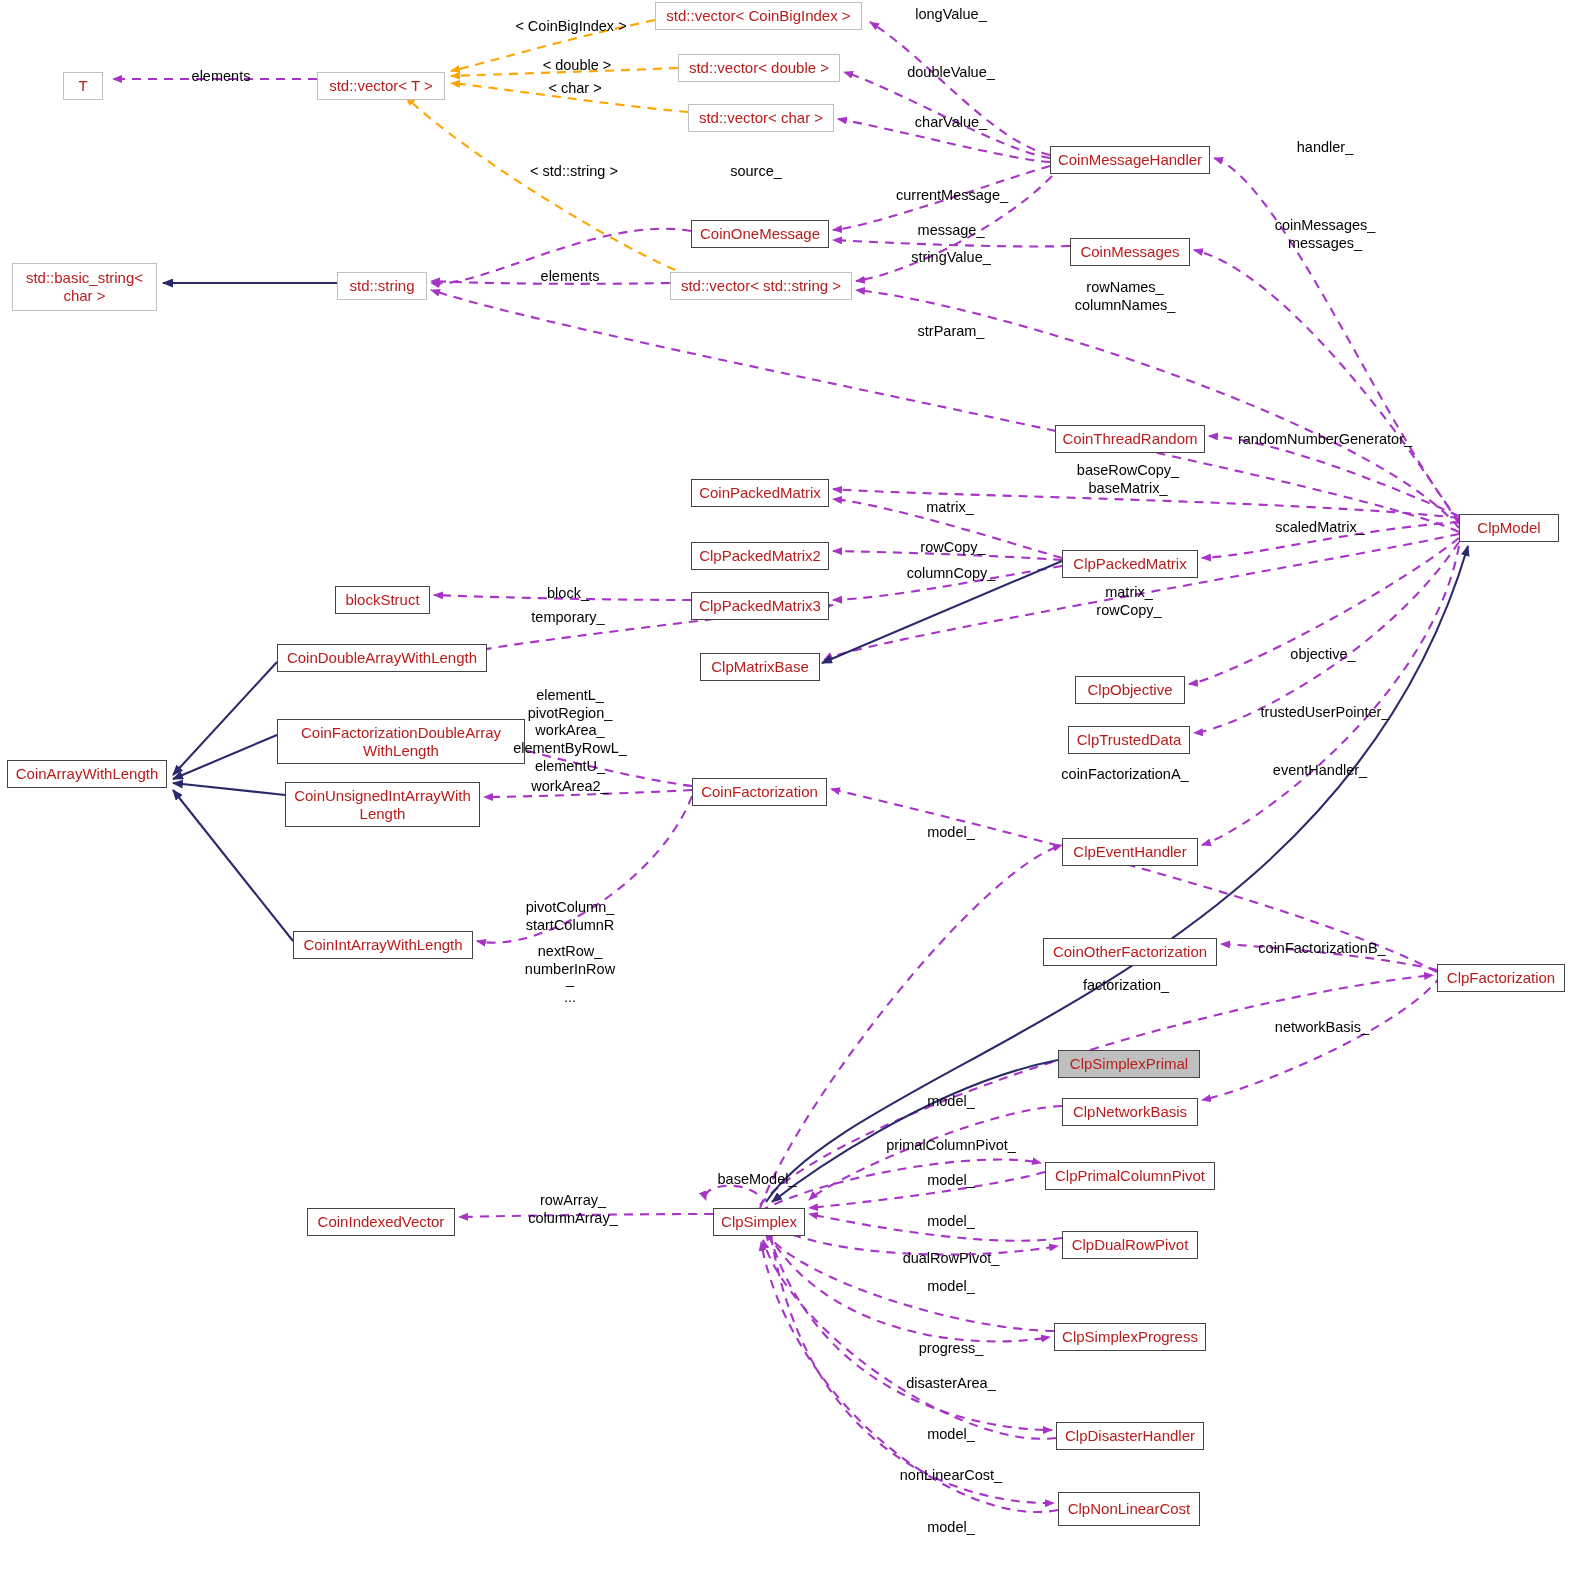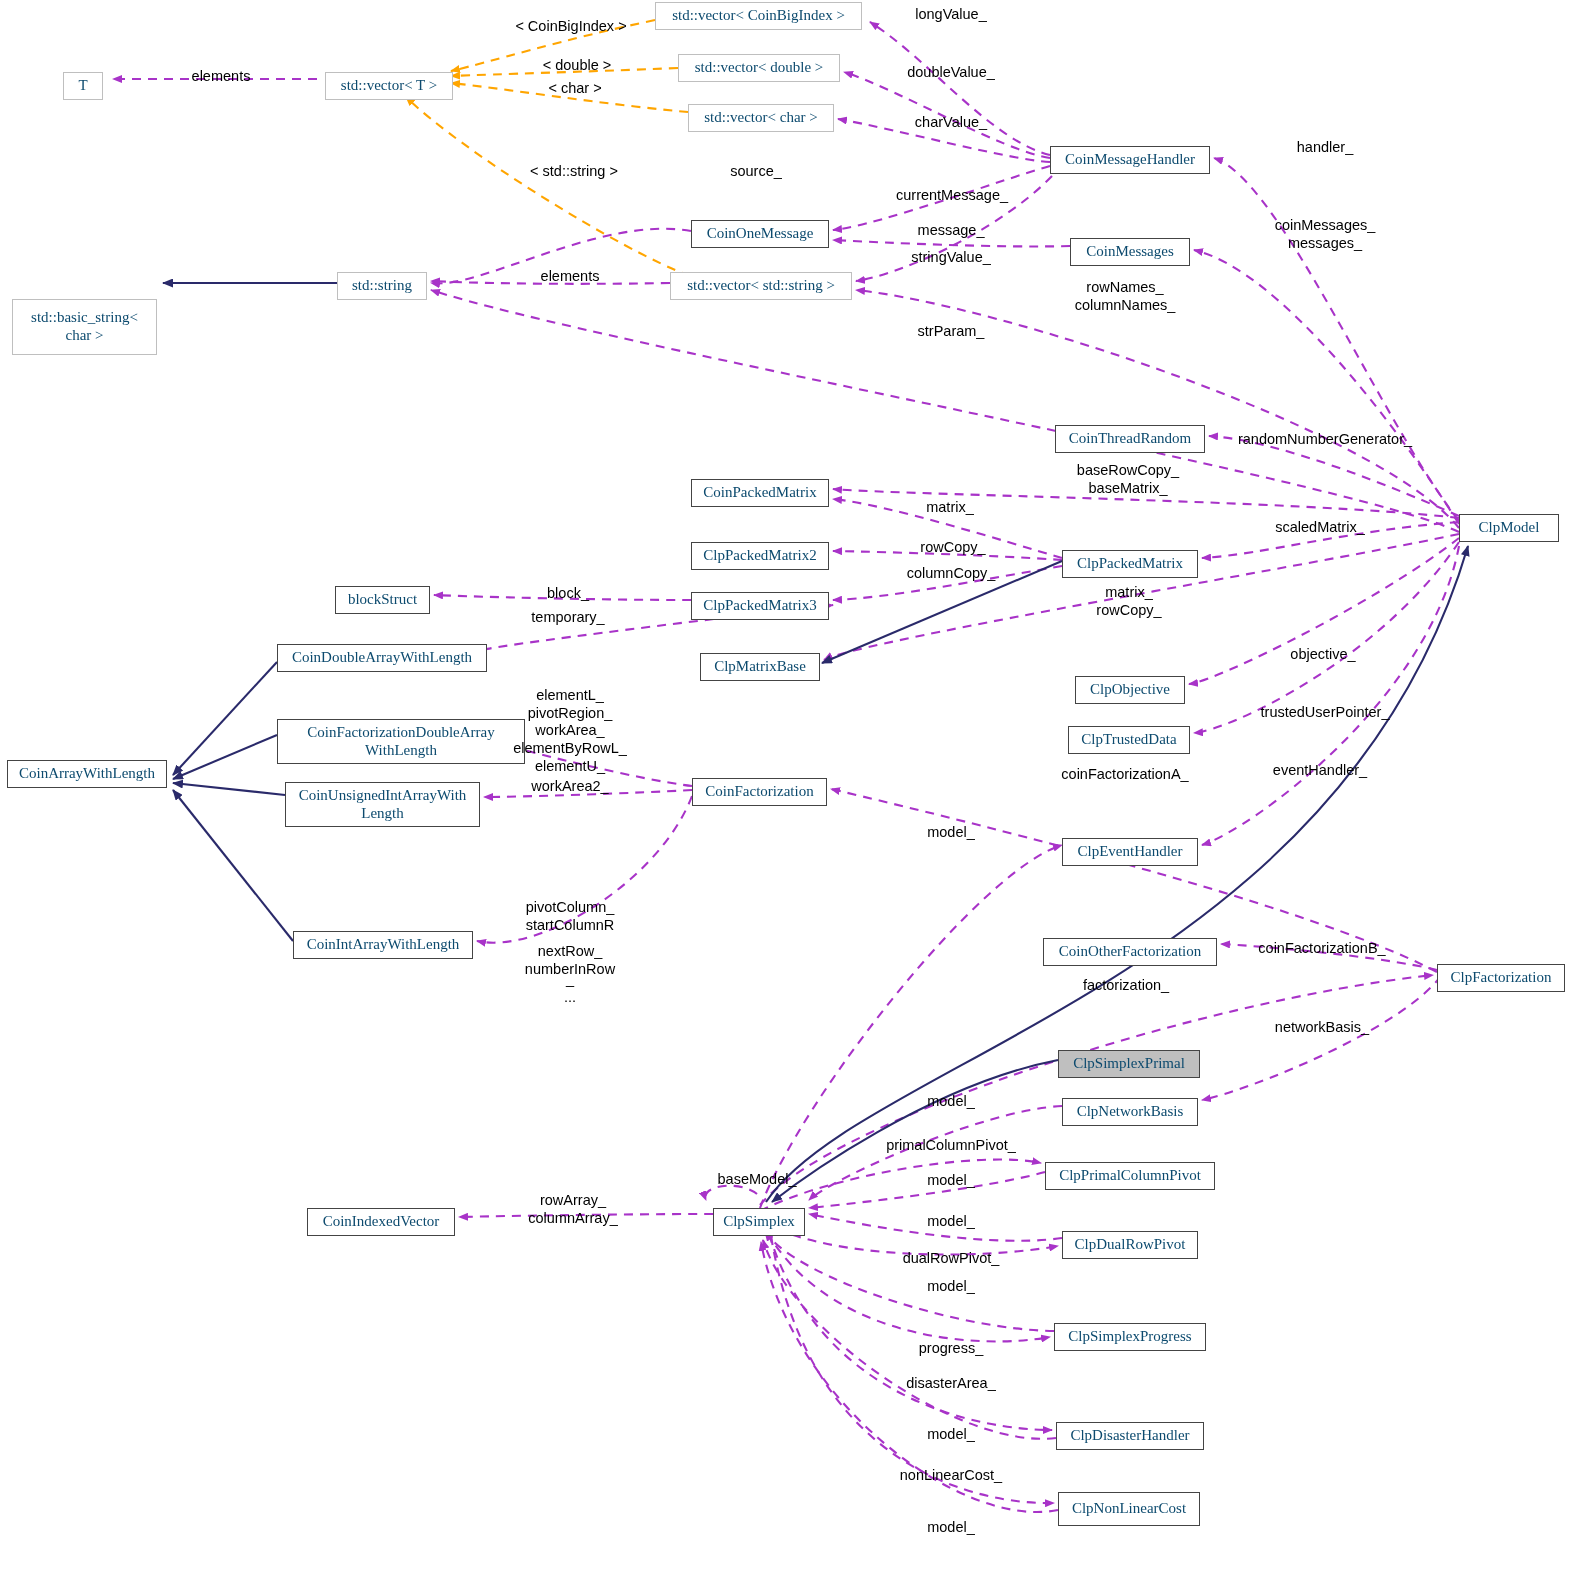--- a/index.html
+++ b/index.html
@@ -1,21 +1,21 @@
 <!DOCTYPE html>
 <html><head>
 <meta charset="utf-8">
 <style>
   html,body{margin:0;padding:0;background:#ffffff;}
   body{font-family:"Liberation Sans","DejaVu Sans",sans-serif;}
   #diagram{position:relative;width:1592px;height:1588px;overflow:hidden;background:#fff;}
   #edges{position:absolute;left:0;top:0;width:1592px;height:1588px;pointer-events:none;}
   .node{position:absolute;box-sizing:border-box;display:flex;align-items:center;
         justify-content:center;text-align:center;background:#ffffff;
-        font-size:15px;color:#0c4a6e;line-height:1.18;padding:10px 6px;font-family:Liberation Serif, serif;}
+        font-size:15px;color:#b91c1c;line-height:1.18;padding:10px 6px;}
   .node.dark{border:1.6px solid #444444;}
   .node.light{border:1.3px solid #bfbfbf;}
   .node.hl{background:#bfbfbf;border:1.6px solid #444444;}
   .elabel{position:absolute;font-size:14.5px;color:#000;white-space:pre;
           text-align:center;line-height:1.22;transform:translate(-50%,-50%);}
 </style>
 </head>
 <body>
 
 <div id="diagram">
@@ -97,33 +97,33 @@
       <path d="M285,795 L173,783"></path>
       <path d="M293,941 L173,790"></path>
       <path d="M1058,1060 C930,1085 800,1180 772,1202"></path>
       <path d="M766,1202 C860,1060 1340,980 1468,546"></path>
     </g>
   </svg>
 
   <div class="node light" style="left:63px;top:72px;width:40px;height:28px;">
       <span>T</span>
     </div>
-  <div class="node light" style="left:317px;top:72px;width:128px;height:28px;margin-left:8px;">
+  <div class="node light" style="left:317px;top:72px;width:128px;height:28px;">
       <span>std::vector&lt; T &gt;</span>
     </div>
   <div class="node light" style="left:655px;top:2px;width:207px;height:28px;">
       <span>std::vector&lt; CoinBigIndex &gt;</span>
     </div>
   <div class="node light" style="left:678px;top:54px;width:162px;height:28px;">
       <span>std::vector&lt; double &gt;</span>
     </div>
   <div class="node light" style="left:688px;top:104px;width:146px;height:28px;">
       <span>std::vector&lt; char &gt;</span>
     </div>
-  <div class="node light" style="left:12px;top:263px;width:145px;height:56px;white-space:pre;margin-top:36px;"><span style="white-space: pre;">std::basic_string&lt;
+  <div class="node light" style="left:12px;top:263px;width:145px;height:48px;white-space:pre;"><span style="white-space: pre;">std::basic_string&lt;
 char &gt;</span></div>
   <div class="node light" style="left:337px;top:272px;width:90px;height:28px;">
       <span>std::string</span>
     </div>
   <div class="node light" style="left:670px;top:272px;width:182px;height:28px;">
       <span>std::vector&lt; std::string &gt;</span>
     </div>
   <div class="node dark" style="left:691px;top:220px;width:138px;height:28px;">
       <span>CoinOneMessage</span>
     </div>

